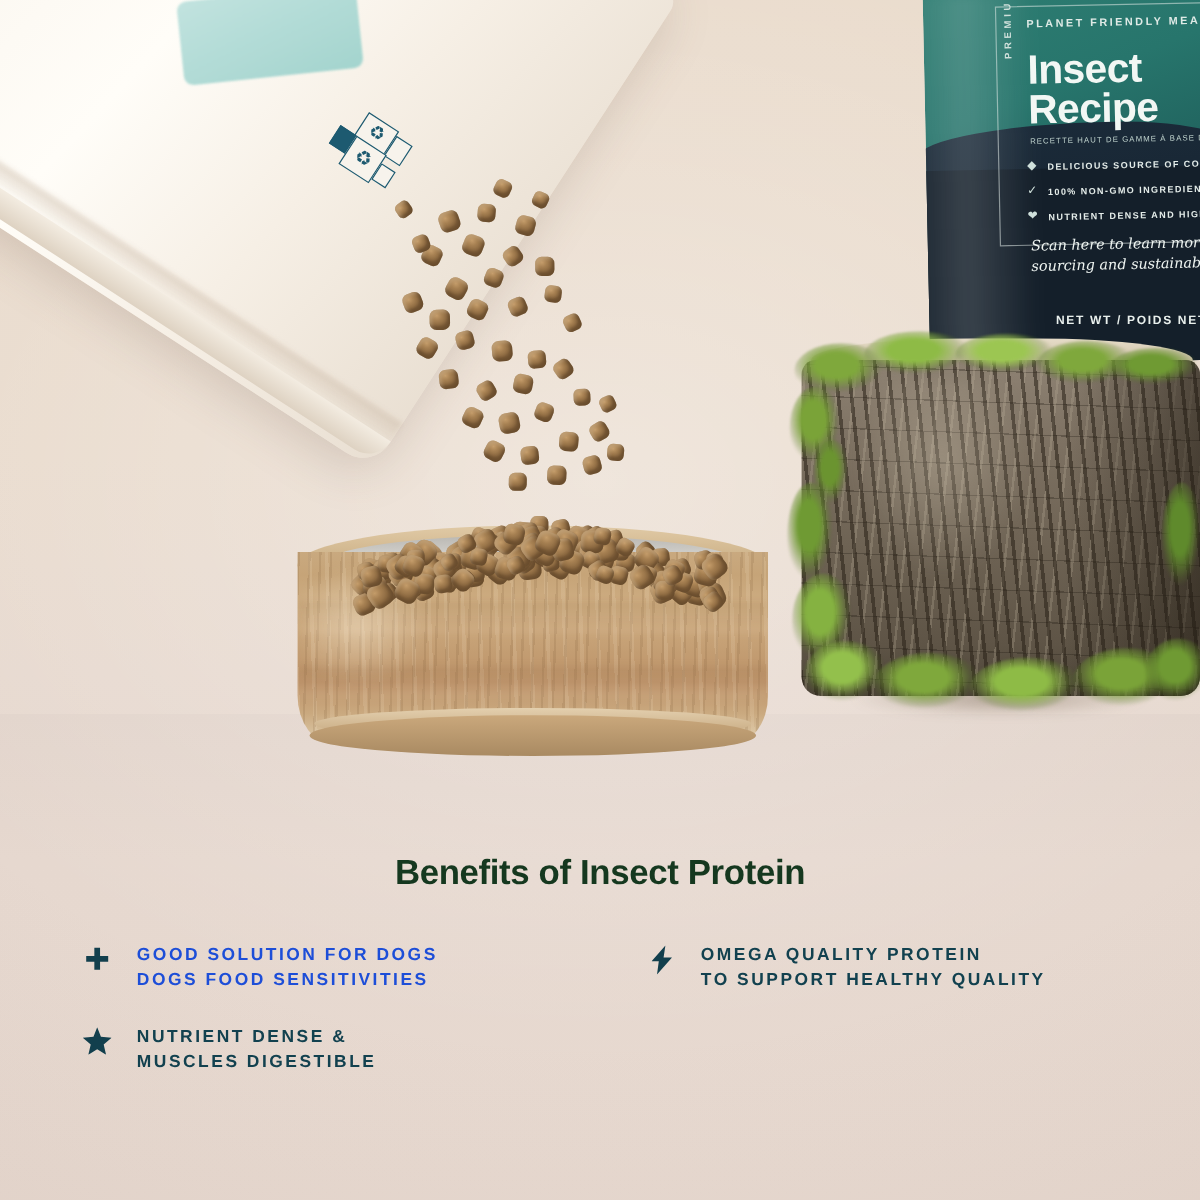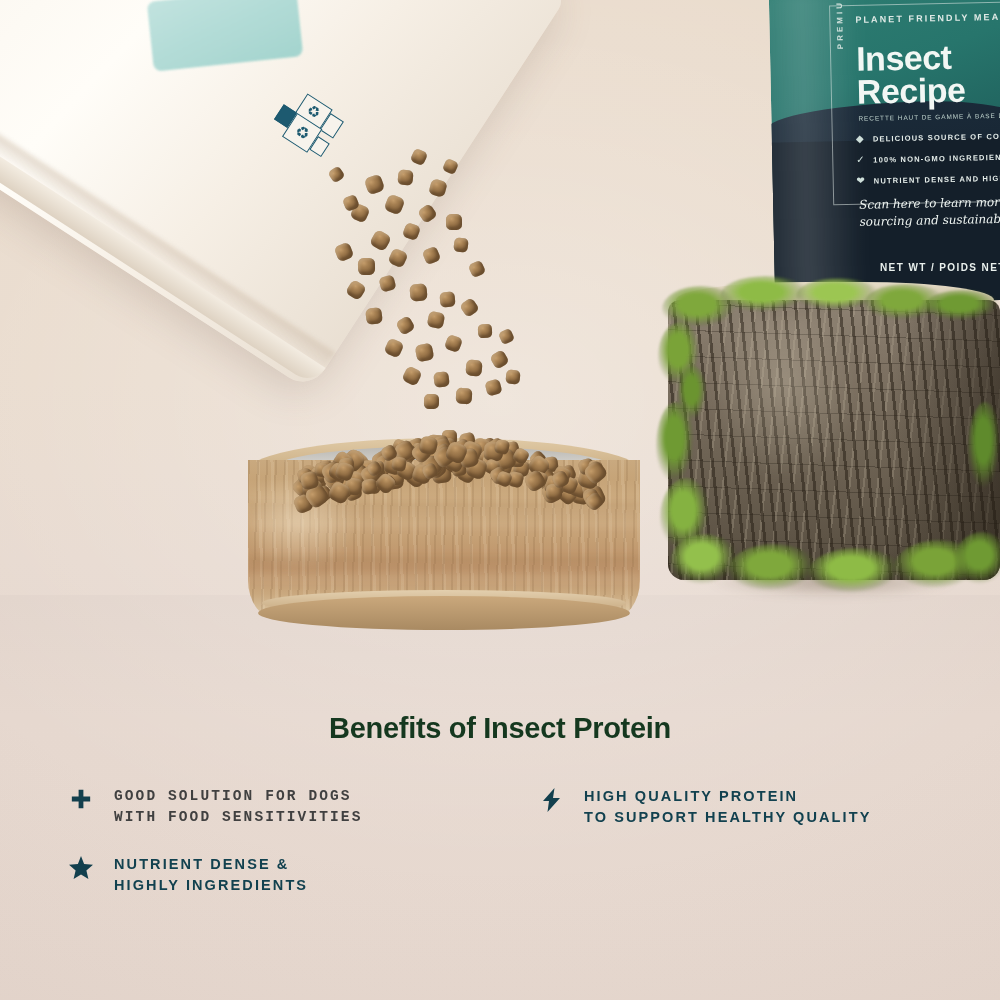--- a/index.html
+++ b/index.html
@@ -482,47 +482,47 @@
   <div class="benefits">
     <div class="ben-title" style="color: rgb(21, 56, 31);">Benefits of Insect Protein</div>
     <div class="ben-grid">
 
       <div class="ben-item">
         <span class="ben-ic">
           <svg width="22" height="22" viewBox="0 0 24 24">
               <path d="M9.4 2h5.2v7.4H22v5.2h-7.4V22H9.4v-7.4H2V9.4h7.4z" fill="#123f4d"></path>
             </svg>
         </span>
-        <span class="ben-tx" style="color: #404040; font-family: Liberation Mono, monospace;">
+        <span class="ben-tx" style="color: #1d4ed8;">
           <div>GOOD SOLUTION FOR DOGS</div>
-          <div>WITH FOOD SENSITIVITIES</div>
+          <div>DOGS FOOD SENSITIVITIES</div>
         </span>
       </div>
 
 
       <div class="ben-item">
         <span class="ben-ic">
           <svg width="17" height="24" viewBox="0 0 17 24">
               <path d="M11.5 0 0 13h6L4.5 24 17 10h-7z" fill="#123f4d"></path>
             </svg>
         </span>
         <span class="ben-tx" style="color: rgb(18, 65, 79);">
-          <div>HIGH QUALITY PROTEIN</div>
+          <div>OMEGA QUALITY PROTEIN</div>
           <div>TO SUPPORT HEALTHY QUALITY</div>
         </span>
       </div>
 
       <div class="ben-item">
         <span class="ben-ic">
           <svg width="24" height="23" viewBox="0 0 24 23">
               <path d="M12 0l3.1 7.9L24 8.8l-6.6 5.7 2 8.5L12 18.4 4.6 23l2-8.5L0 8.8l8.9-.9z" fill="#123f4d"></path>
             </svg>
         </span>
         <span class="ben-tx" style="color: rgb(18, 65, 79);">
           <div>NUTRIENT DENSE &amp;</div>
-          <div>HIGHLY INGREDIENTS</div>
+          <div>MUSCLES DIGESTIBLE</div>
         </span>
       </div>
 
     </div>
   </div>
 
 </div>
 
 </body></html>

